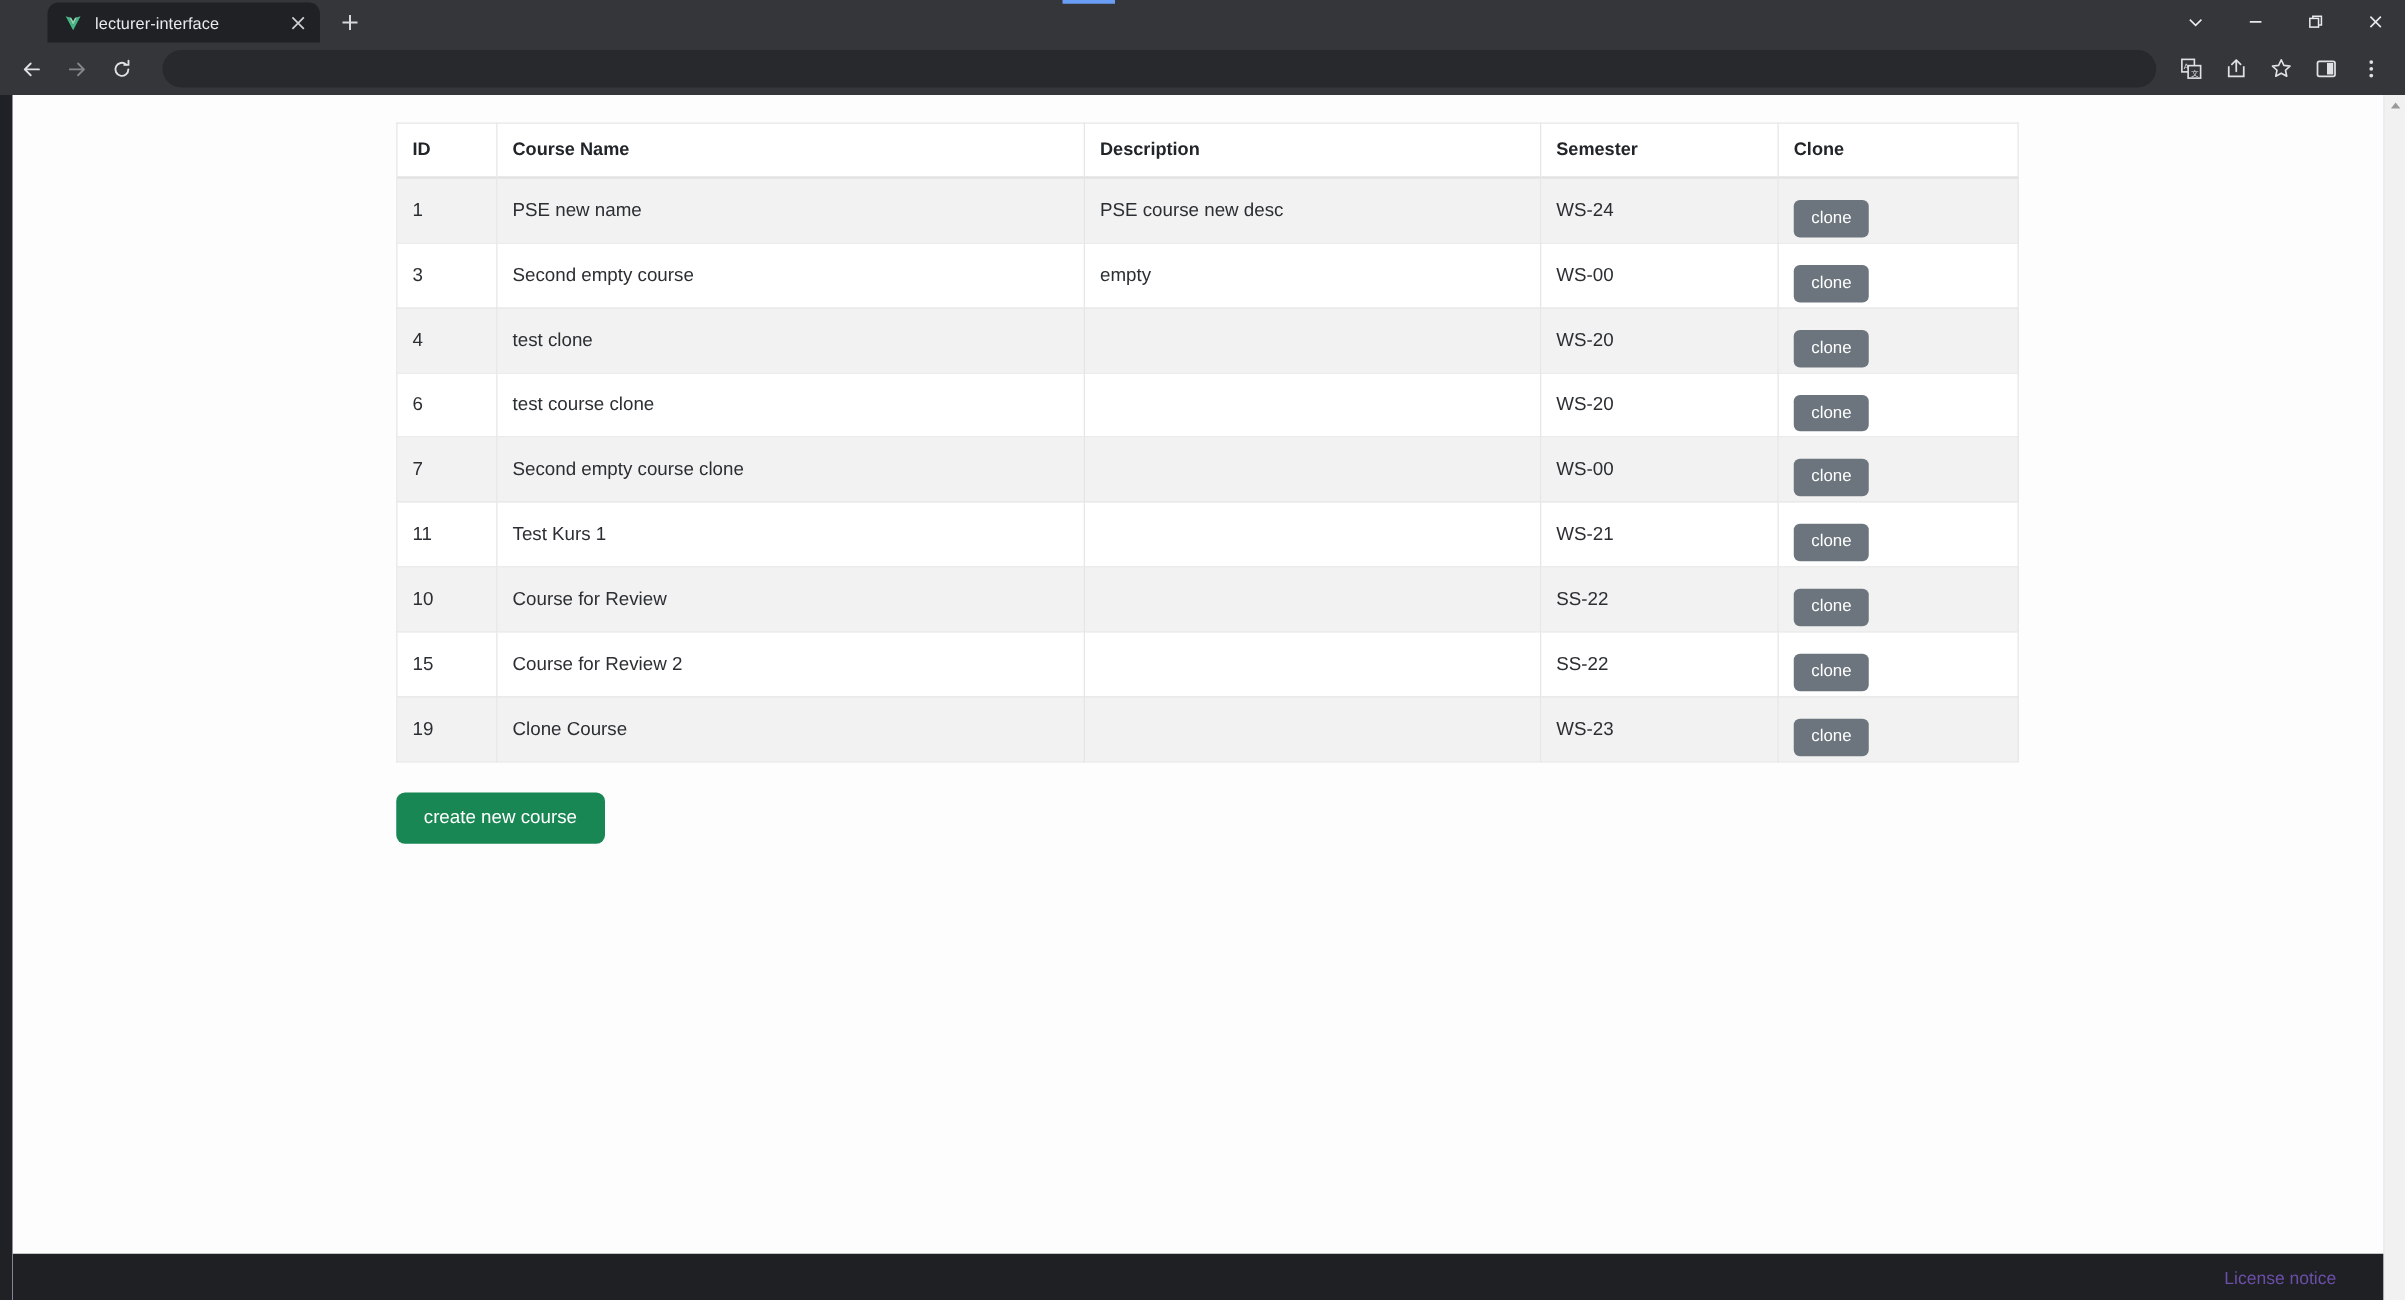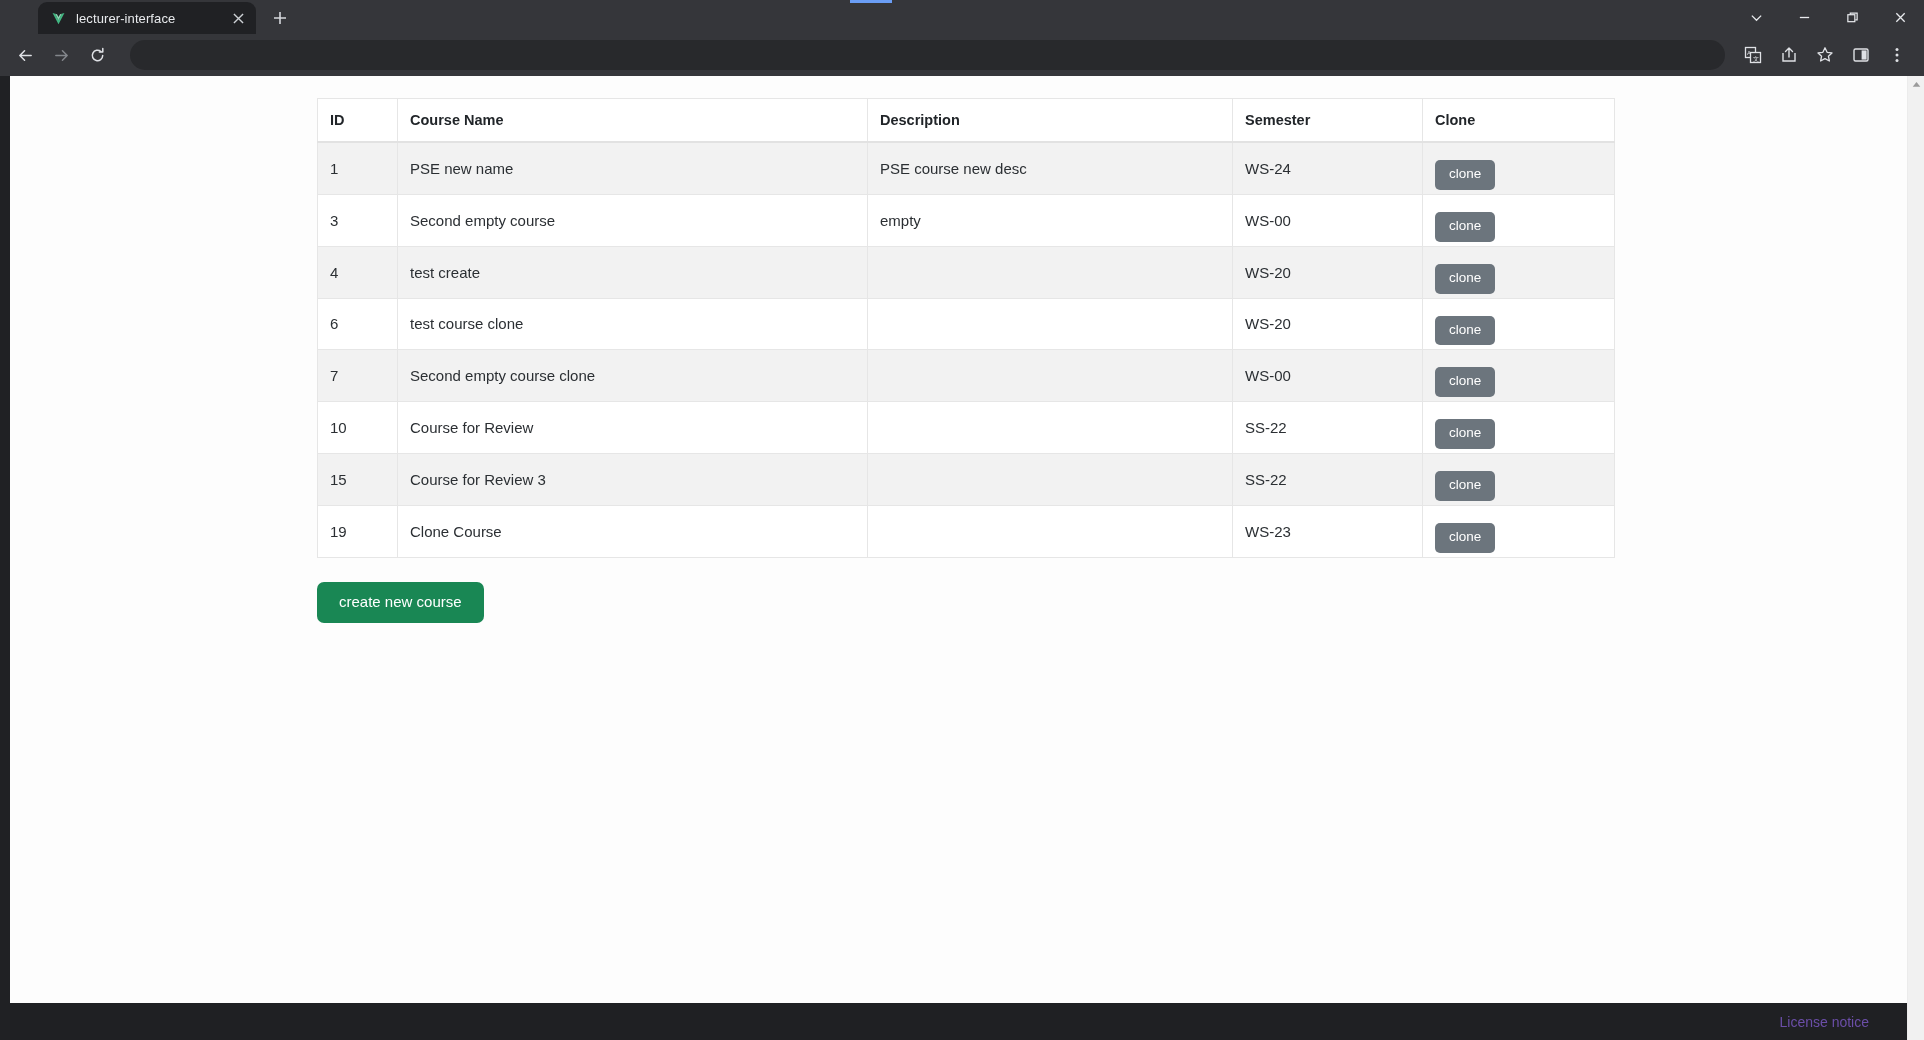--- a/index.html
+++ b/index.html
@@ -310,49 +310,56 @@
               </tr>
               <tr>
                 <td>3</td>
                 <td>Second empty course</td>
                 <td>empty</td>
                 <td>WS-00</td>
                 <td class="clone-cell"><button class="btn-clone">clone</button></td>
               </tr>
               <tr>
                 <td>4</td>
-                <td>test create</td>
+                <td>test clone</td>
                 <td></td>
                 <td>WS-20</td>
                 <td class="clone-cell"><button class="btn-clone">clone</button></td>
               </tr>
               <tr>
                 <td>6</td>
                 <td>test course clone</td>
                 <td></td>
                 <td>WS-20</td>
                 <td class="clone-cell"><button class="btn-clone">clone</button></td>
               </tr>
               <tr>
                 <td>7</td>
                 <td>Second empty course clone</td>
                 <td></td>
                 <td>WS-00</td>
                 <td class="clone-cell"><button class="btn-clone">clone</button></td>
               </tr>
               <tr>
+                <td>11</td>
+                <td>Test Kurs 1</td>
+                <td></td>
+                <td>WS-21</td>
+                <td class="clone-cell"><button class="btn-clone">clone</button></td>
+              </tr>
+              <tr>
                 <td>10</td>
                 <td>Course for Review</td>
                 <td></td>
                 <td>SS-22</td>
                 <td class="clone-cell"><button class="btn-clone">clone</button></td>
               </tr>
               <tr>
                 <td>15</td>
-                <td>Course for Review 3</td>
+                <td>Course for Review 2</td>
                 <td></td>
                 <td>SS-22</td>
                 <td class="clone-cell"><button class="btn-clone">clone</button></td>
               </tr>
               <tr>
                 <td>19</td>
                 <td>Clone Course</td>
                 <td></td>
                 <td>WS-23</td>
                 <td class="clone-cell"><button class="btn-clone">clone</button></td>

